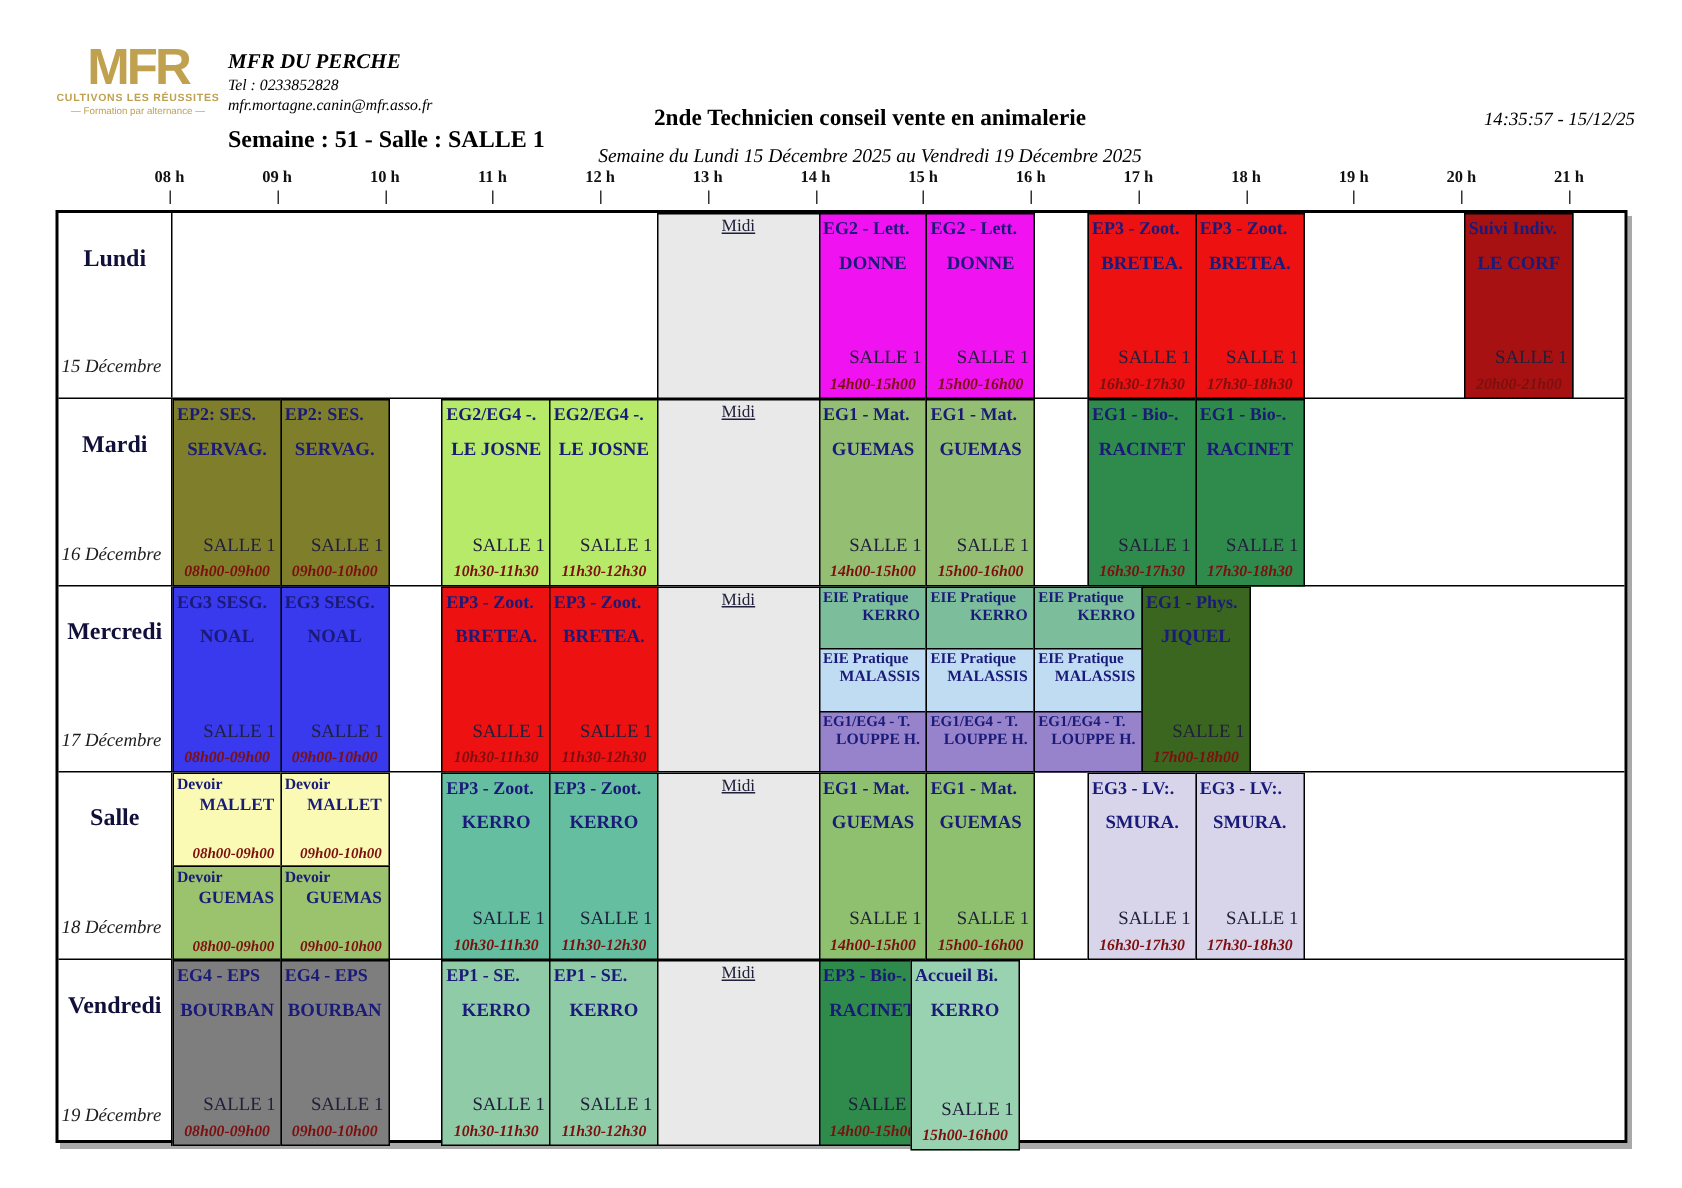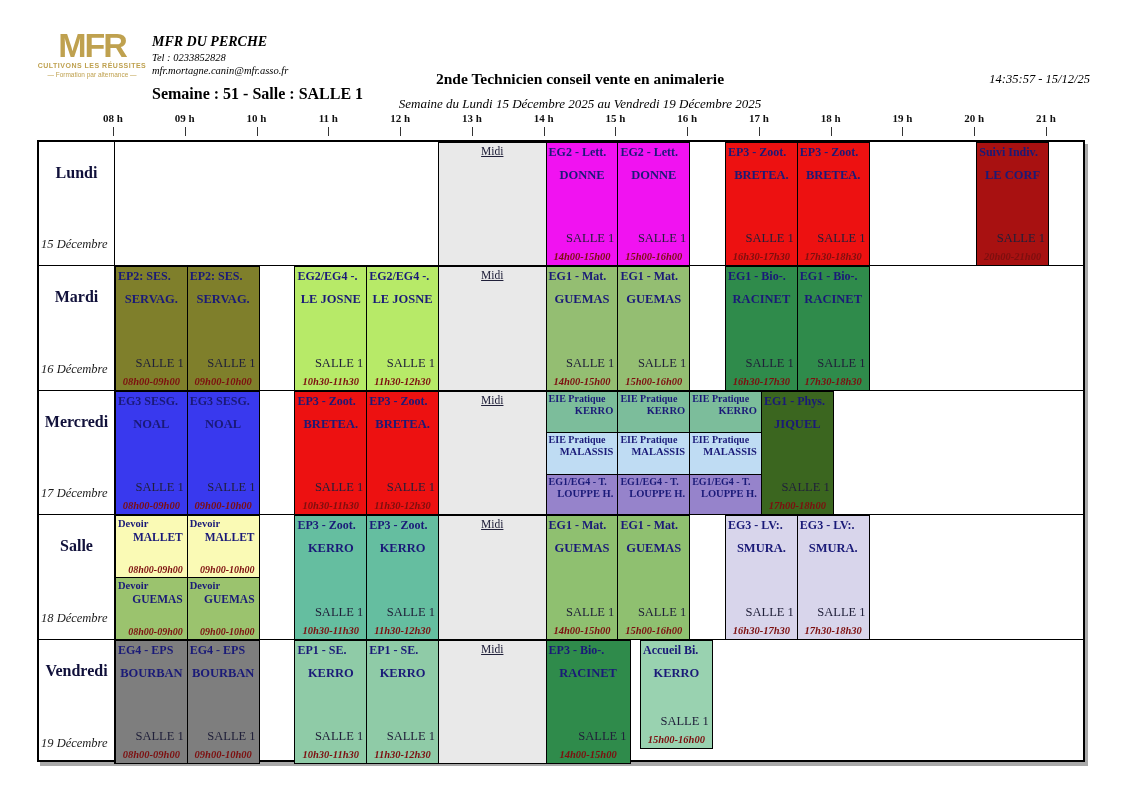--- a/index.html
+++ b/index.html
@@ -373,25 +373,25 @@
     </div>
     <div class="ev" style="left: 327.195px; top: 497.6px; width: 72.77px; height: 124.4px; background: rgb(143, 203, 167);">
       <div class="ev-code">EP1 - SE.</div>
       <div class="ev-teacher">KERRO</div>
       <div class="ev-room">SALLE 1</div>
       <div class="ev-time">11h30-12h30</div>
     </div>
     <div class="ev midi" style="left: 398.965px; top: 497.6px; width: 108.655px; height: 124.4px; background: rgb(233, 233, 233);">
       <div class="midi-label">Midi</div>
     </div>
-    <div class="ev" style="left: 506.62px; top: 497.6px; width: 85px; height: 124.4px; background: rgb(47, 139, 75);">
+    <div class="ev" style="left: 506.62px; top: 497.6px; width: 72px; height: 124.4px; background: rgb(47, 139, 75);">
       <div class="ev-code">EP3 - Bio-.</div>
       <div class="ev-teacher">RACINET</div>
       <div class="ev-room">SALLE 1</div>
       <div class="ev-time">14h00-15h00</div>
     </div>
-    <div class="ev" style="left: 601px; top: 497.6px; width: 72.77px; height: 109px; background: rgb(153, 210, 176);">
+    <div class="ev" style="left: 568px; top: 497.6px; width: 72.77px; height: 127px; background: rgb(153, 210, 176);">
       <div class="ev-code">Accueil Bi.</div>
       <div class="ev-teacher">KERRO</div>
       <div class="ev-room">SALLE 1</div>
       <div class="ev-time">15h00-16h00</div>
     </div>
   </div>
 
 </body></html>

